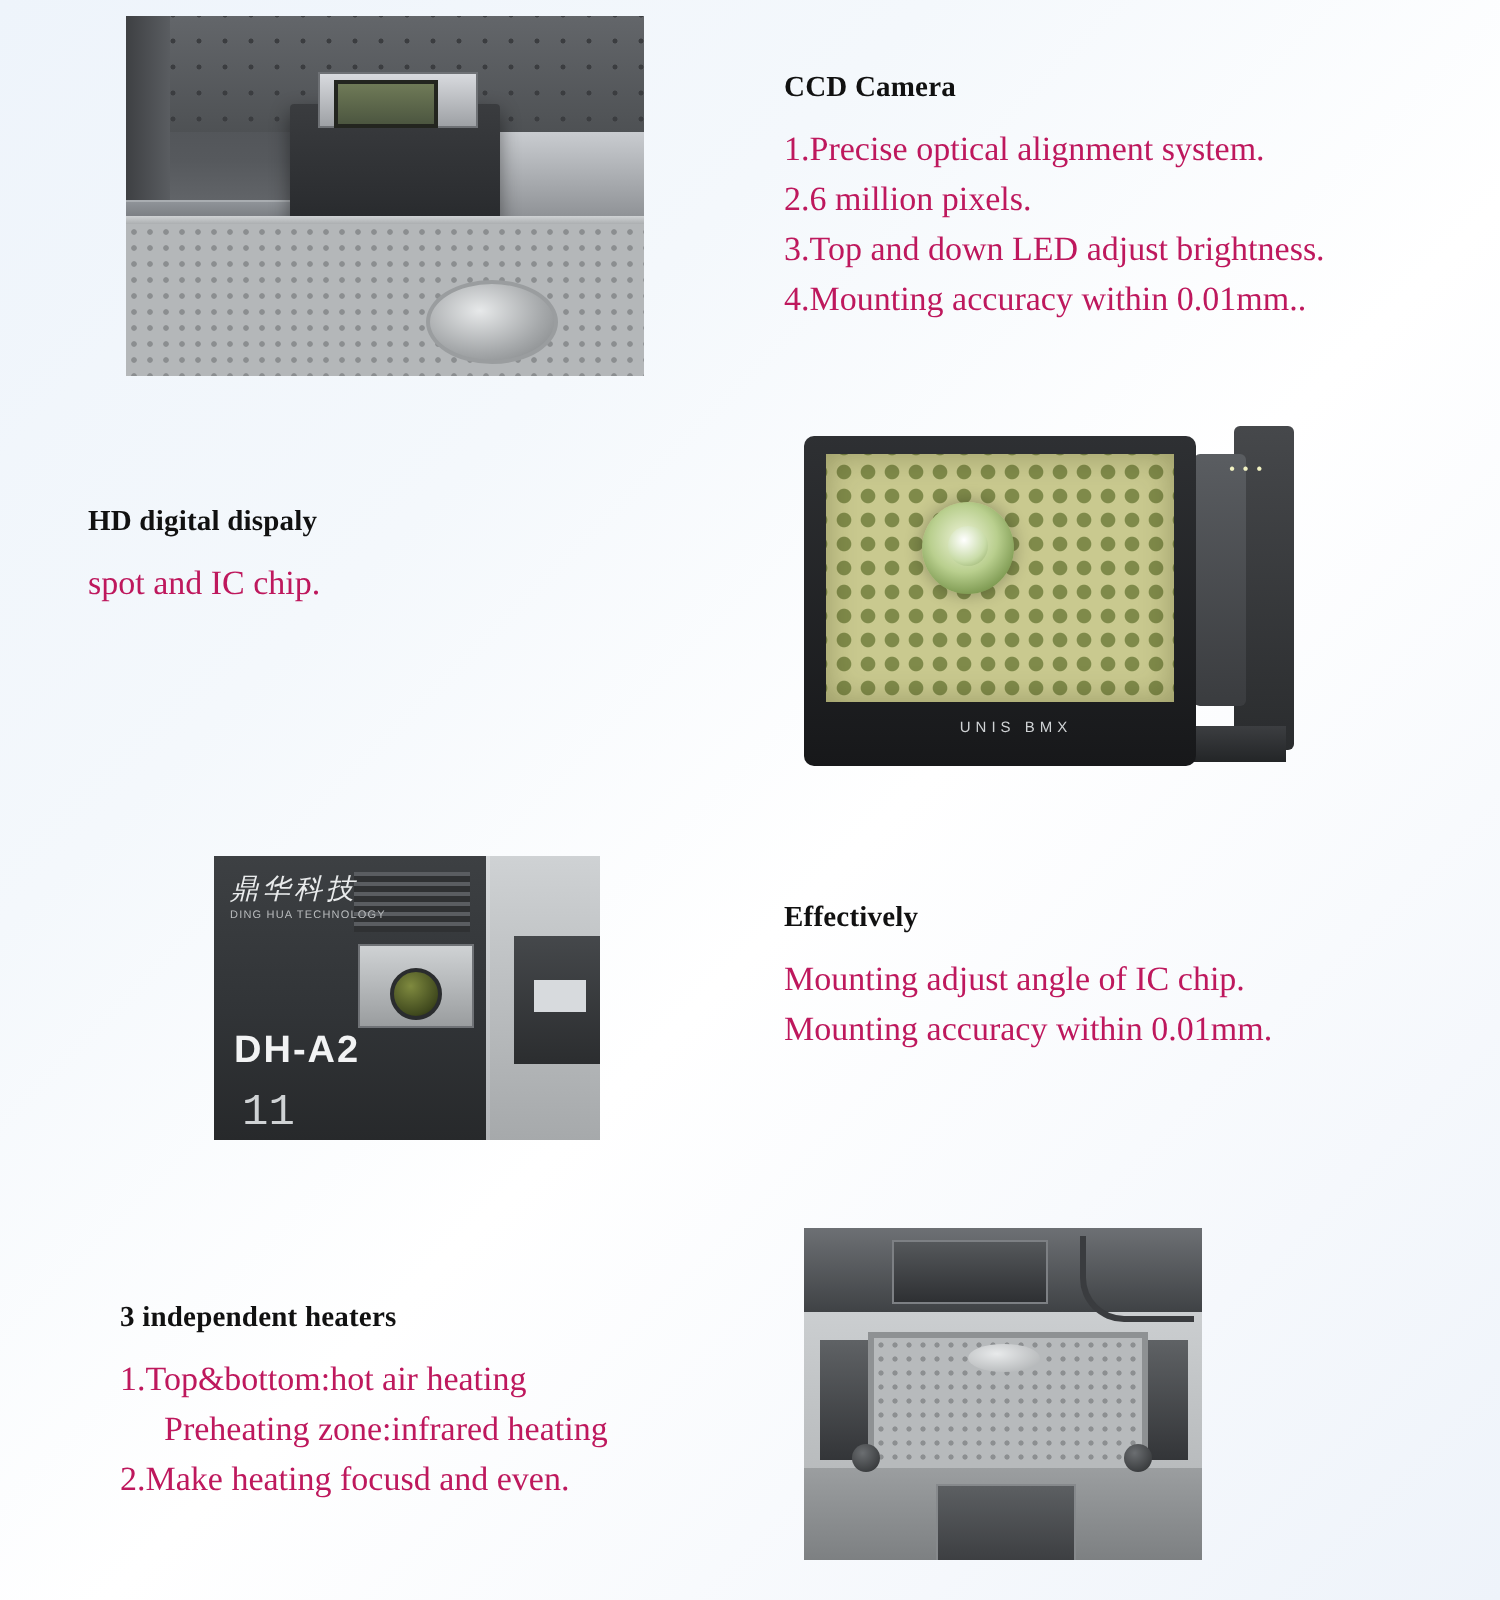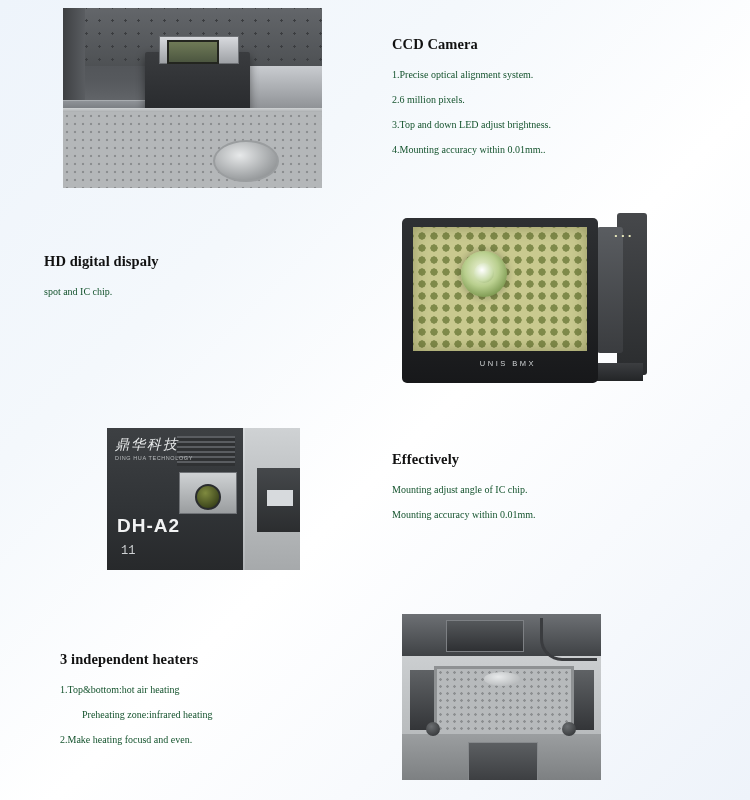--- a/index.html
+++ b/index.html
@@ -27,23 +27,23 @@
     position: absolute;
   }
   .heading {
     font-weight: bold;
     font-size: 14.5px;
     letter-spacing: 0.1px;
     margin: 0 0 9px 0;
     color: #111;
   }
   .line {
-    font-size: 10px;
+    font-size: 17px;
     line-height: 25px;
-    color: #14532d;
+    color: #be185d;
     white-space: pre;
   }
   .line.indent {
     padding-left: 22px;
   }
 
   
   .photo {
     position: absolute;
     overflow: hidden;
@@ -189,21 +189,21 @@
     color: #b9bcbe; font-size: 5.5px; letter-spacing: .6px;
     font-family: "Liberation Sans", sans-serif;
   }
   #photo-panel .model {
     position: absolute; left: 10px; top: 87px;
     color: #f2f3f4; font-size: 19px; font-weight: bold;
     font-family: "Liberation Sans", sans-serif; letter-spacing: 1px;
   }
   #photo-panel .digits {
     position: absolute; left: 14px; top: 116px;
-    color: #cfd2d4; font-size: 12px;
+    color: #cfd2d4; font-size: 22px;
     font-family: "Liberation Mono", monospace;
     text-align: right;
   }
   #photo-panel .knob-plate {
     position: absolute; left: 72px; top: 44px; width: 56px; height: 40px;
     background: linear-gradient(180deg,#cfd2d4,#9a9d9f);
     border: 1px solid #6f7276;
   }
   #photo-panel .knob {
     position: absolute; left: 88px; top: 56px; width: 22px; height: 22px;

